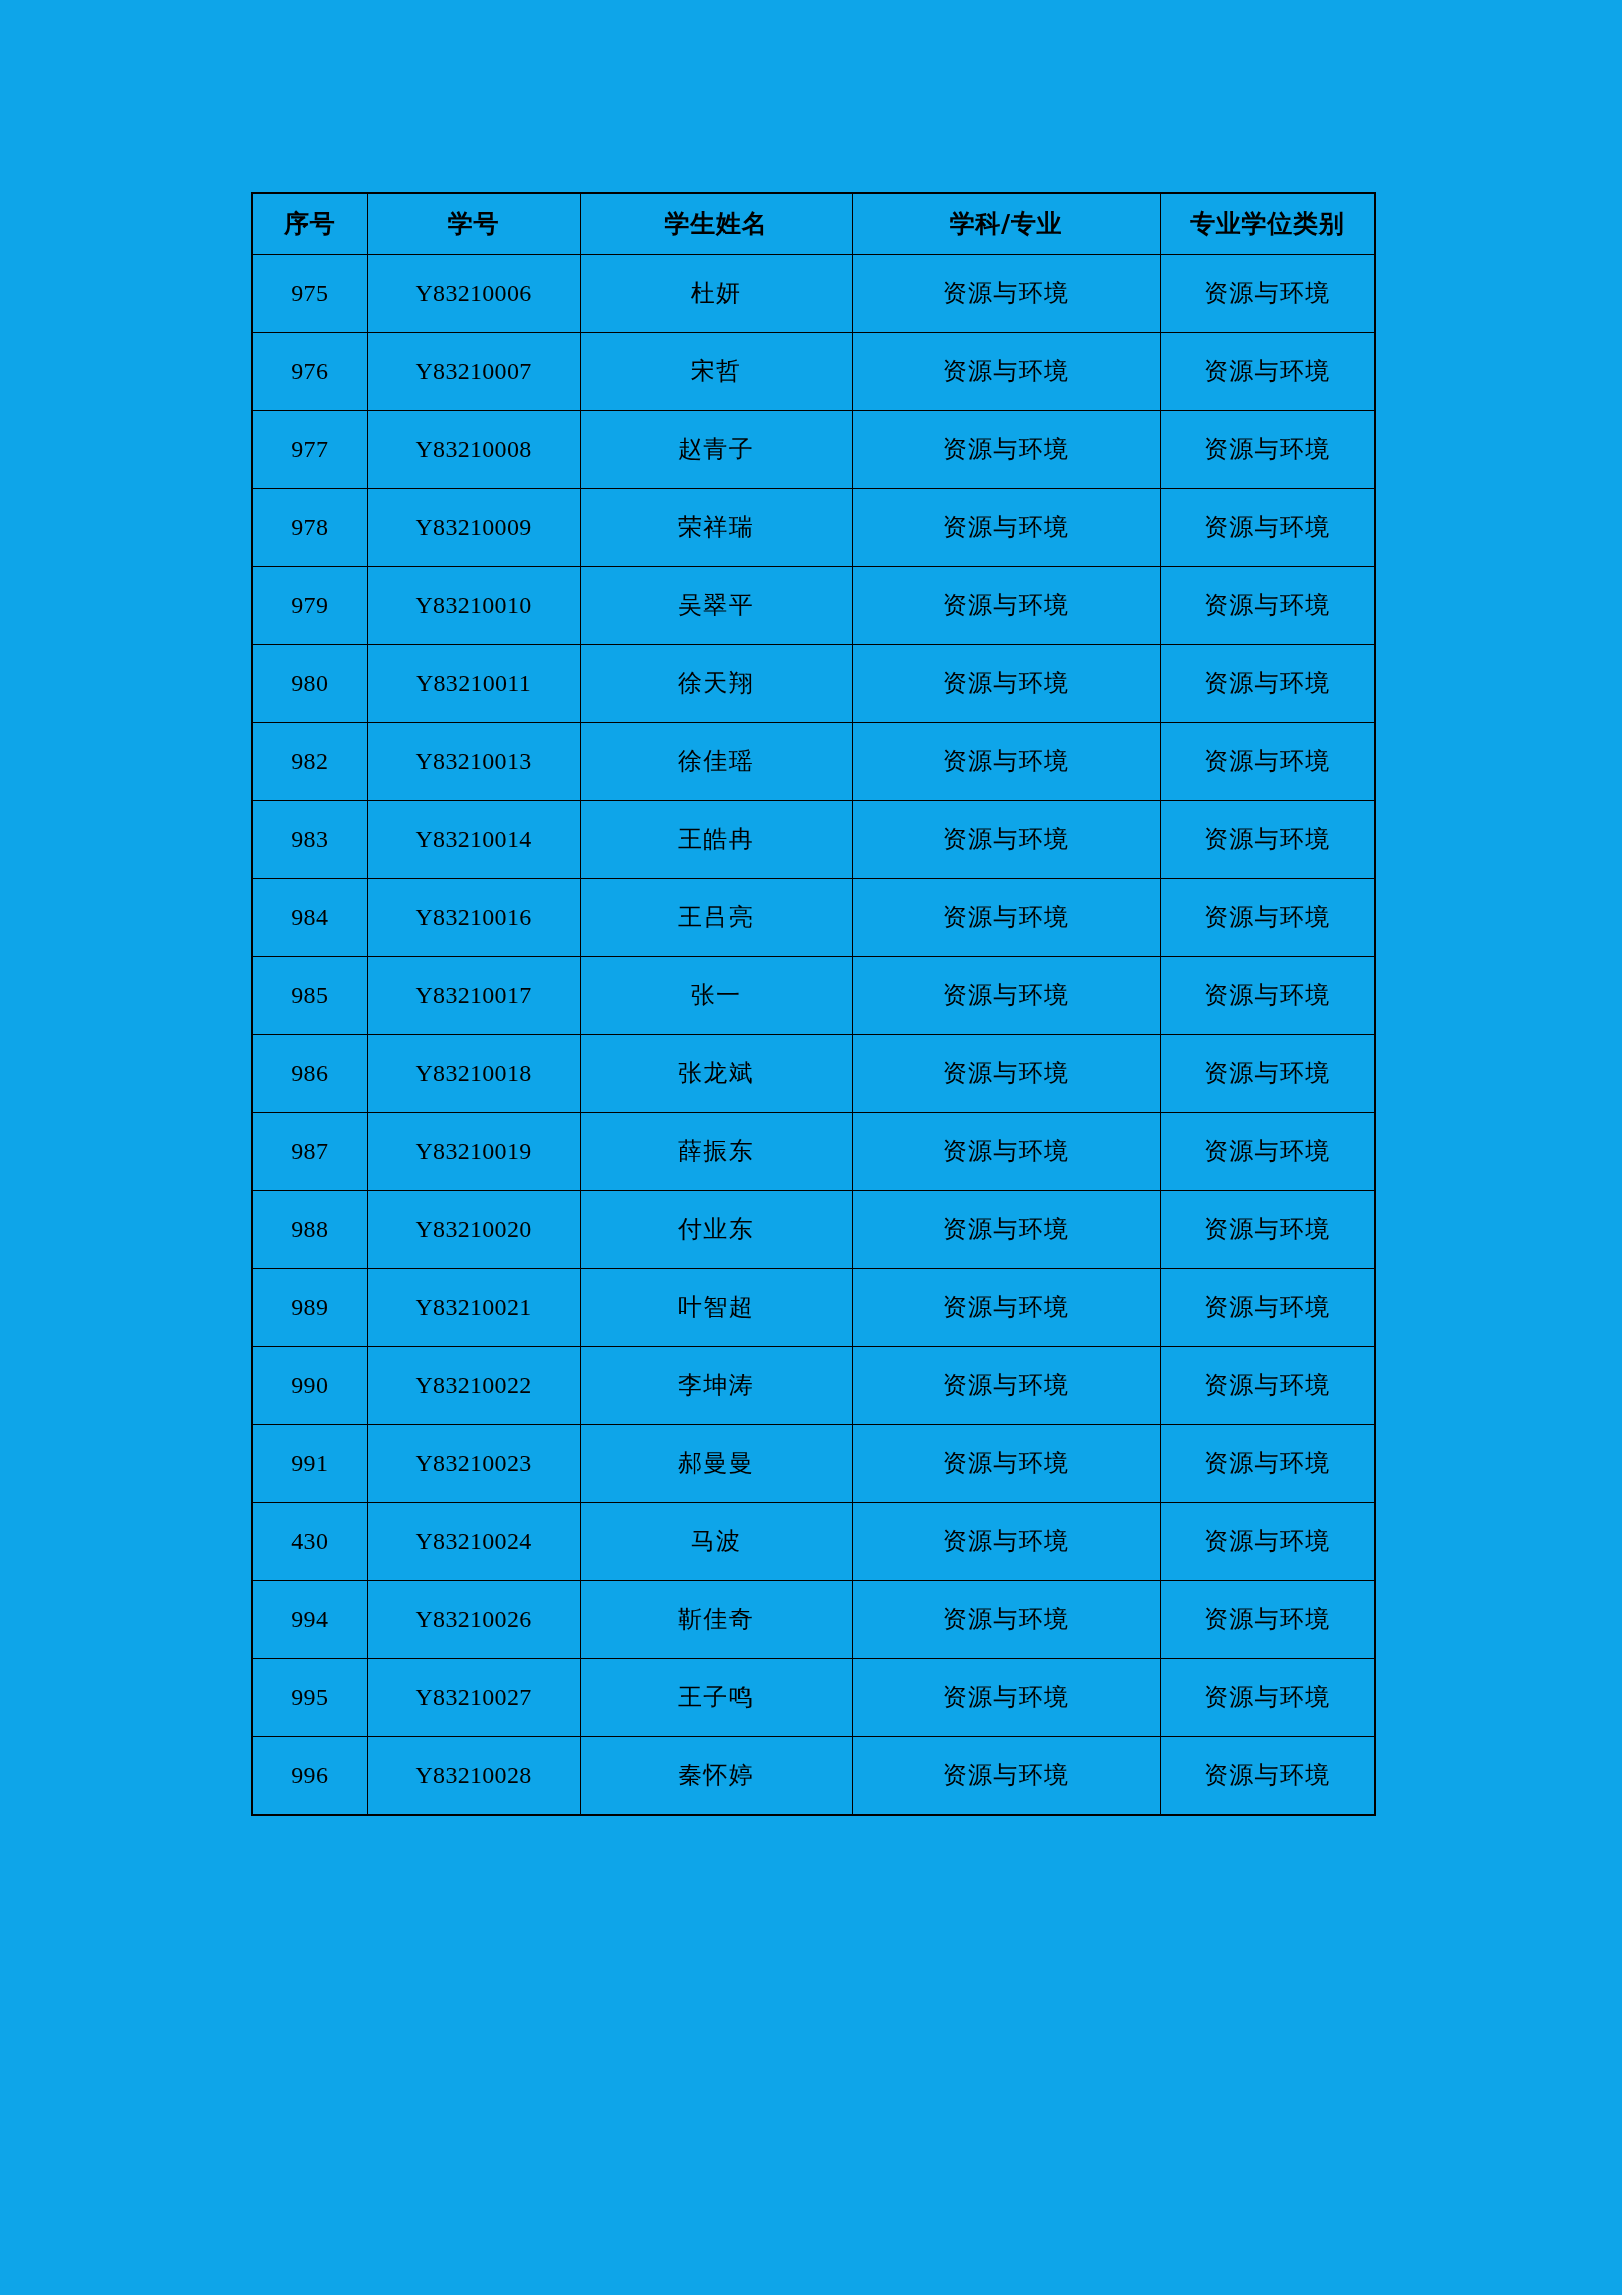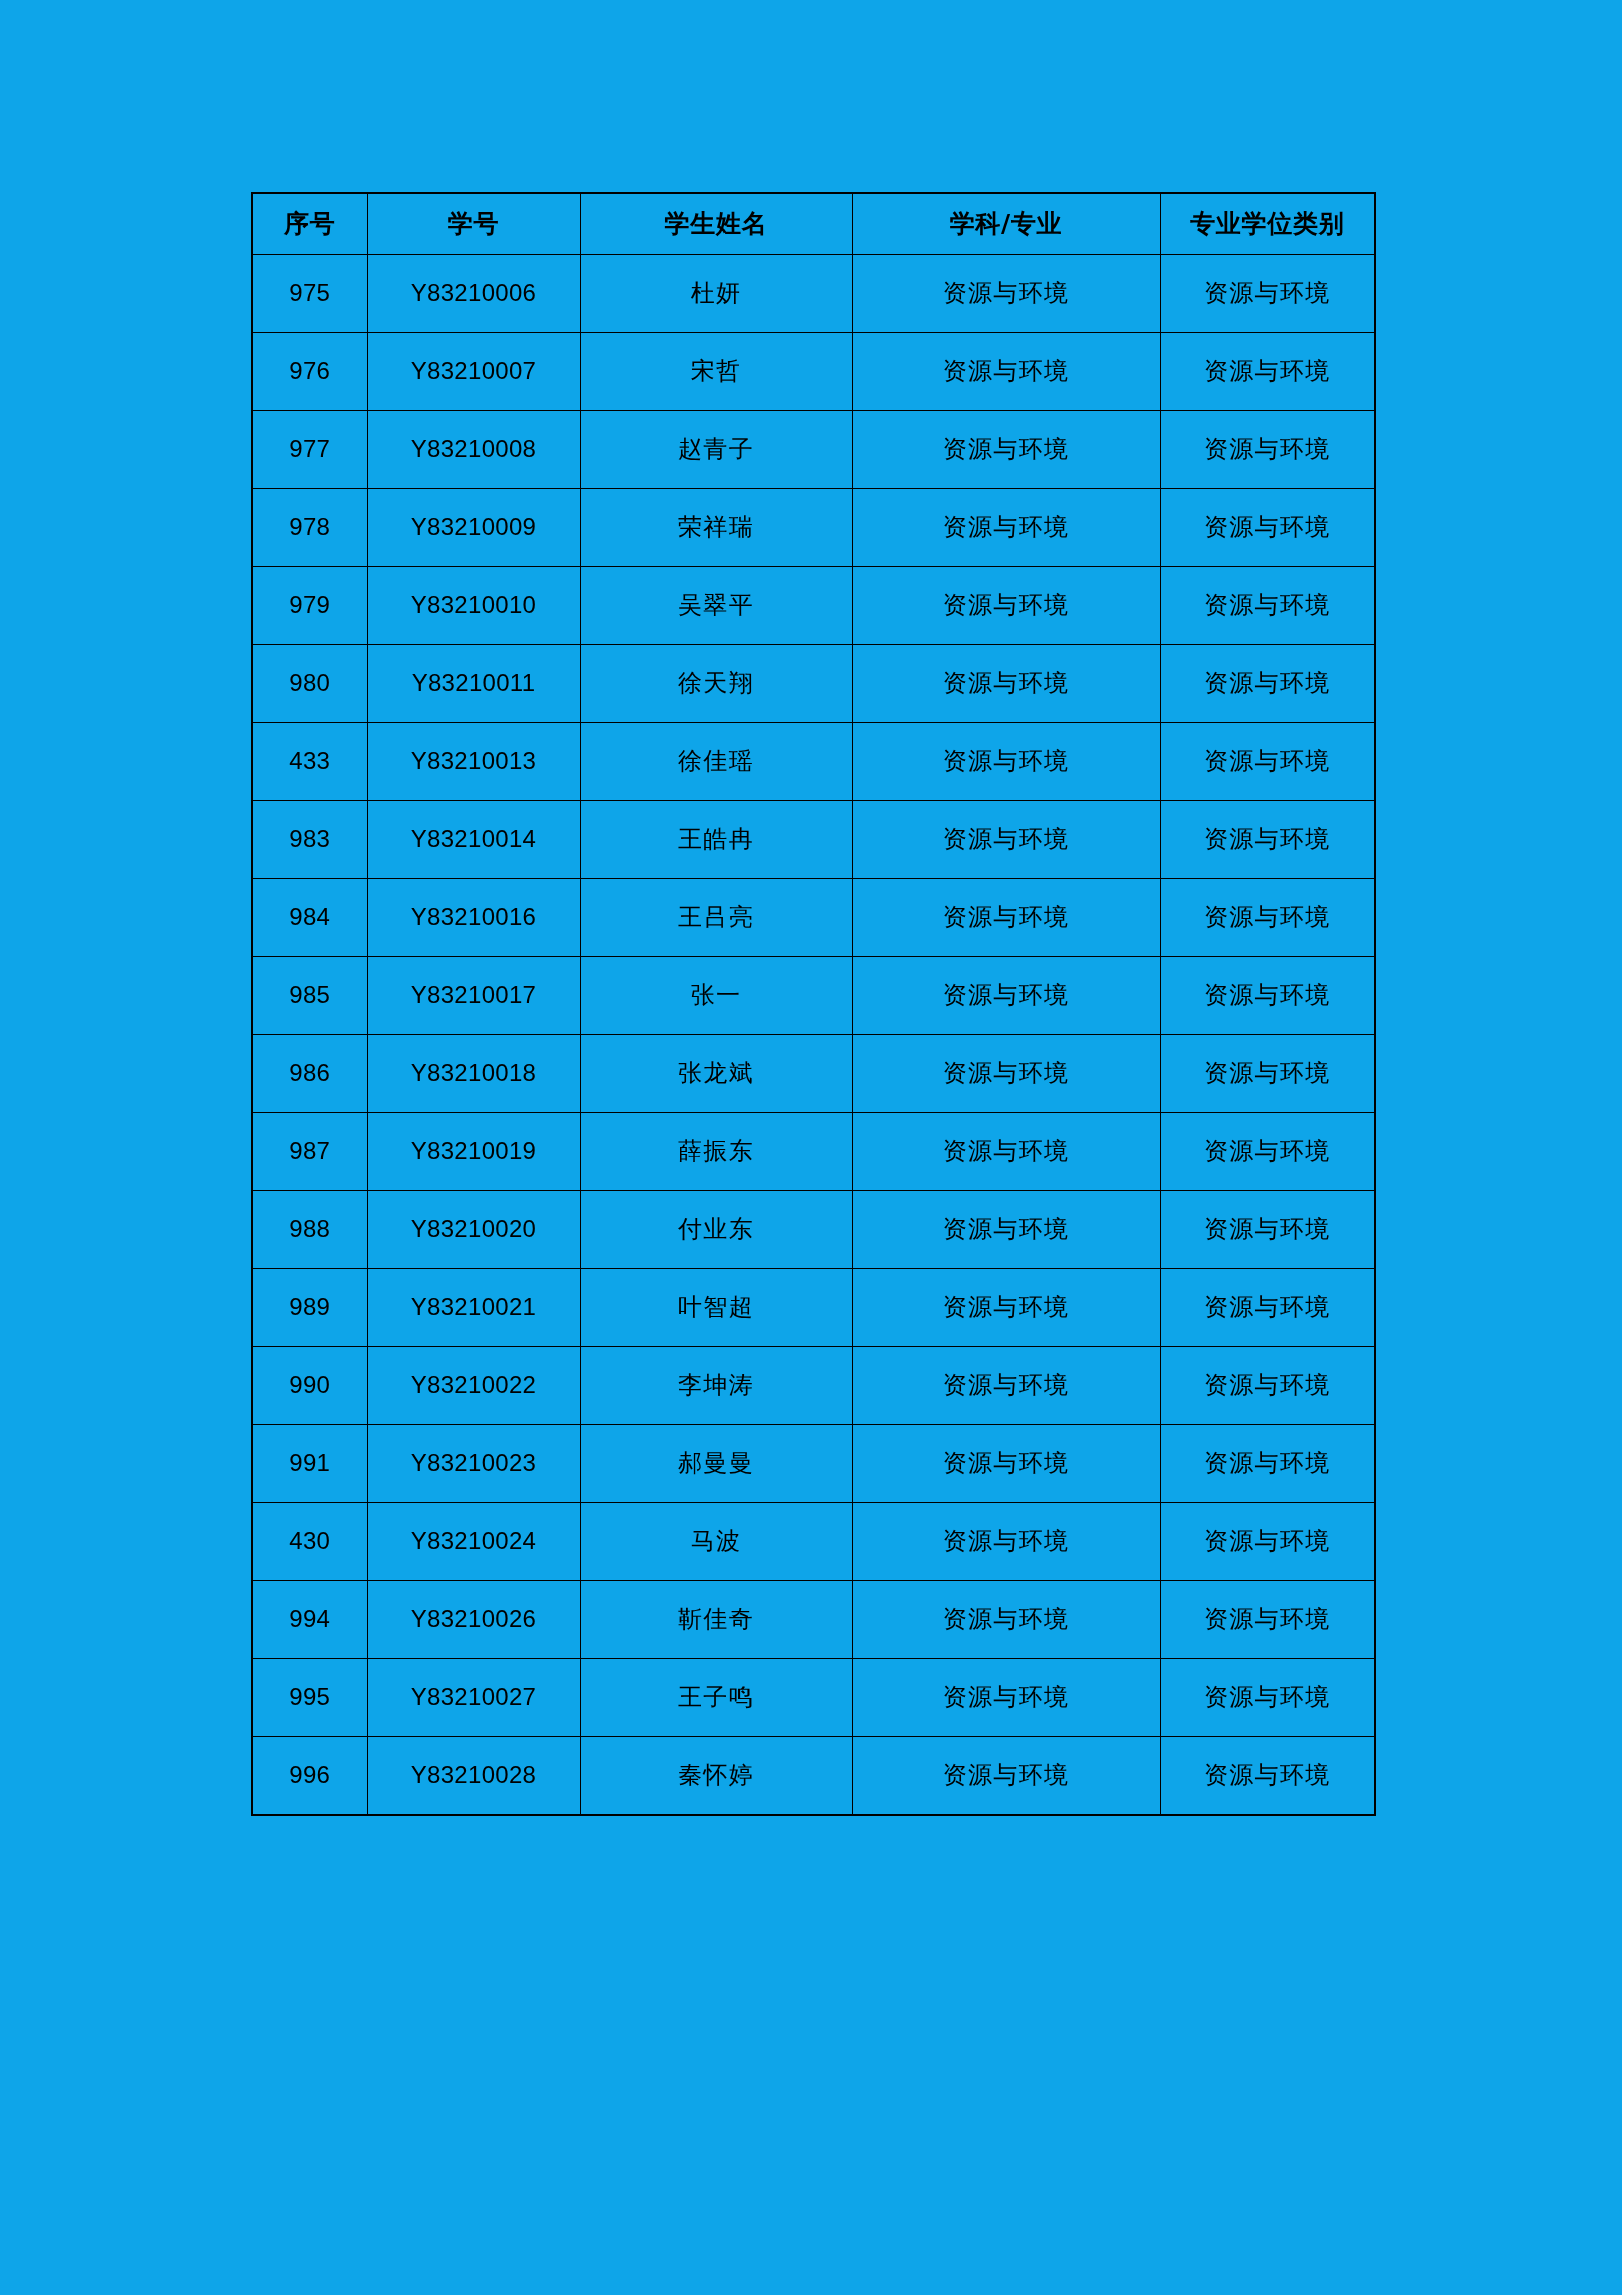--- a/index.html
+++ b/index.html
@@ -60,21 +60,21 @@
     letter-spacing: 0.7px;
   }
 
   table.roster tbody td {
     height: 77px;
     font-size: 24px;
   }
 
   td.seq,
   td.sid {
-    font-family: Liberation Sans, sans-serif;
+    font-family: Liberation Serif, serif;
     letter-spacing: 0.3px;
   }
 
   td.name,
   td.major,
   td.degree {
     font-family: "DejaVu Serif", "Liberation Serif", serif;
     letter-spacing: 1.3px;
   }
 
@@ -142,21 +142,21 @@
             <td class="degree">资源与环境</td>
           </tr>
           <tr>
             <td class="seq">980</td>
             <td class="sid">Y83210011</td>
             <td class="name">徐天翔</td>
             <td class="major">资源与环境</td>
             <td class="degree">资源与环境</td>
           </tr>
           <tr>
-            <td class="seq">433</td>
+            <td class="seq">982</td>
             <td class="sid">Y83210013</td>
             <td class="name">徐佳瑶</td>
             <td class="major">资源与环境</td>
             <td class="degree">资源与环境</td>
           </tr>
           <tr>
             <td class="seq">983</td>
             <td class="sid">Y83210014</td>
             <td class="name">王皓冉</td>
             <td class="major">资源与环境</td>

